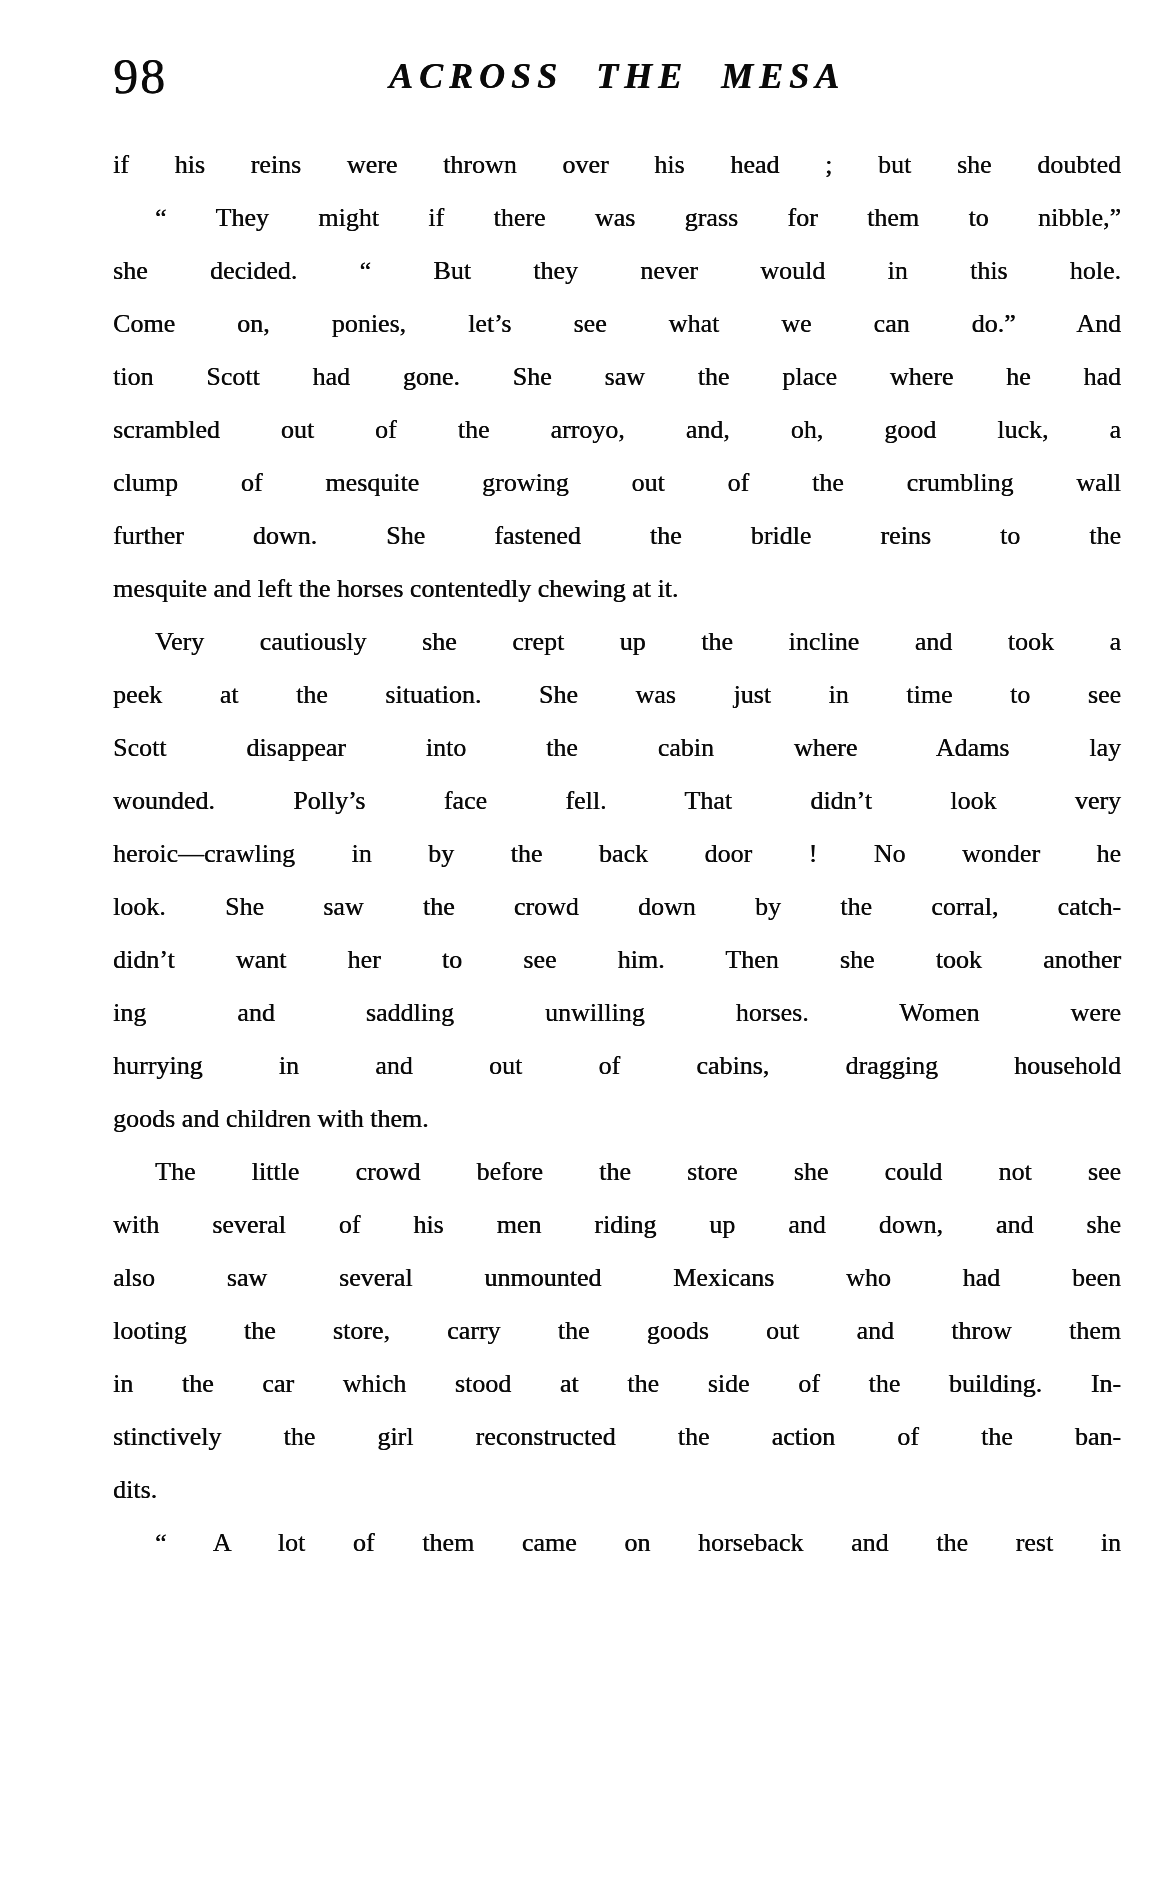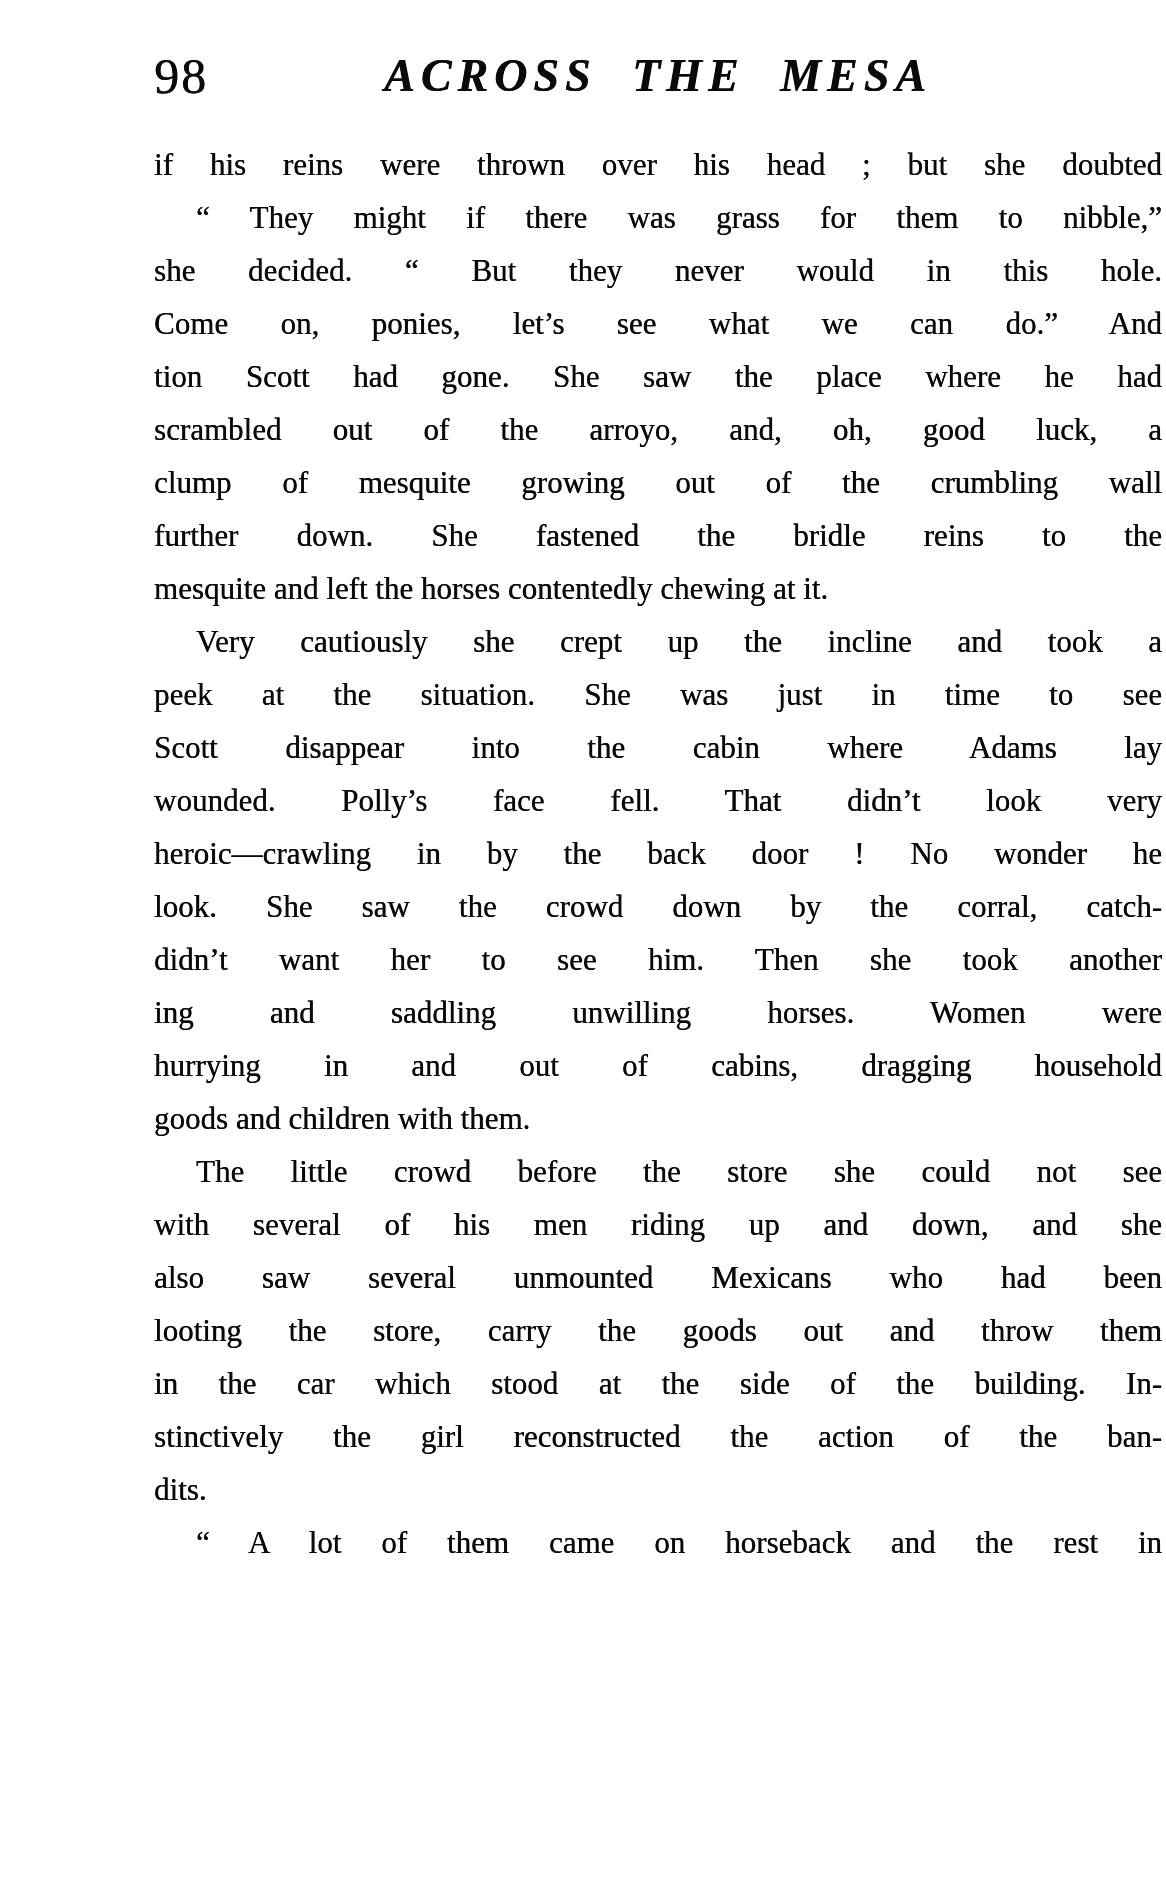--- a/index.html
+++ b/index.html
@@ -12,21 +12,20 @@
     background: var(--paper, #ffffff);
     color: var(--ink, #0a0a0a);
     font-family: "Liberation Serif", "DejaVu Serif", serif;
     overflow: hidden;
     position: relative;
   }
   .scan-page {
     position: absolute;
     inset: 0;
     background: var(--paper, #ffffff);
-    margin-left: 41px;
   }
   
   .running-head {
     top: 48px;
     height: 62px;
     position: absolute;
     left: 113px;
     width: 1008px;
   }
   .page-number {
@@ -39,35 +38,35 @@
     text-shadow: 0.4px 0.4px 0 currentColor;
   }
   .head-title {
     position: absolute;
     left: 0;
     right: 0;
     top: 0;
     text-align: center;
     font-style: italic;
     font-weight: bold;
-    font-size: 46px;
+    font-size: 36px;
     line-height: 56px;
     letter-spacing: 6px;
     word-spacing: 18px;
     text-shadow: 0.4px 0.4px 0 currentColor;
   }
   
   .page-body {
     top: 138px;
     position: absolute;
     left: 113px;
     width: 1008px;
   }
   .line {
-    font-size: 31px;
+    font-size: 26px;
     line-height: 53px;
     height: 53px;
     white-space: normal;
     text-align: left;
     text-shadow: 0.35px 0.35px 0 currentColor;
   }
   .line.just {
     text-align: justify;
     text-align-last: justify;
   }

